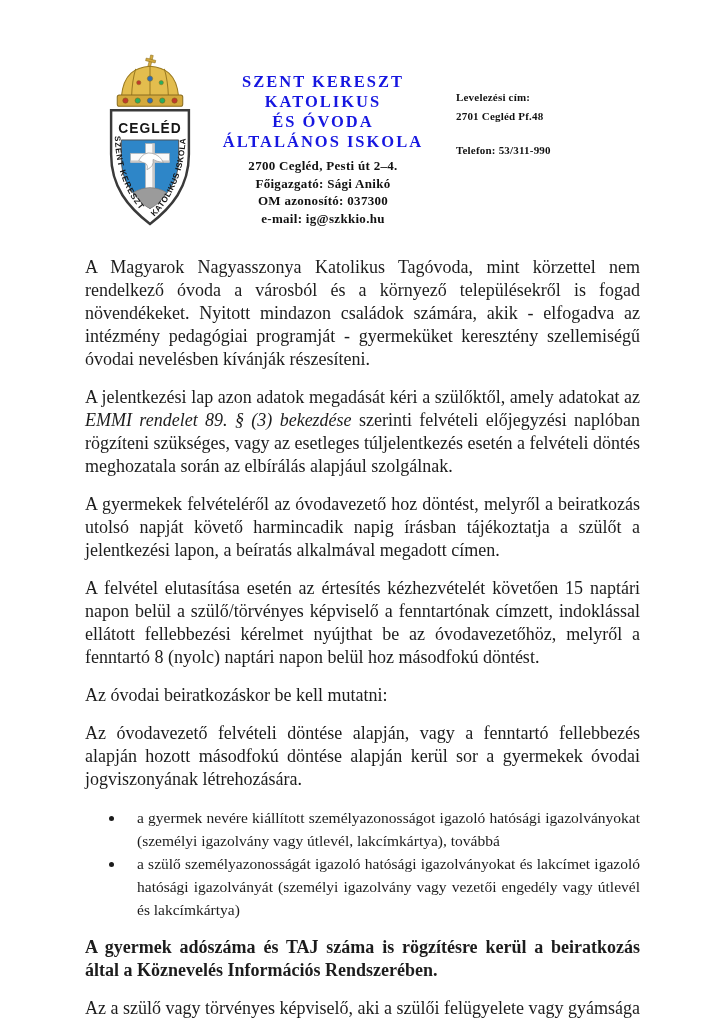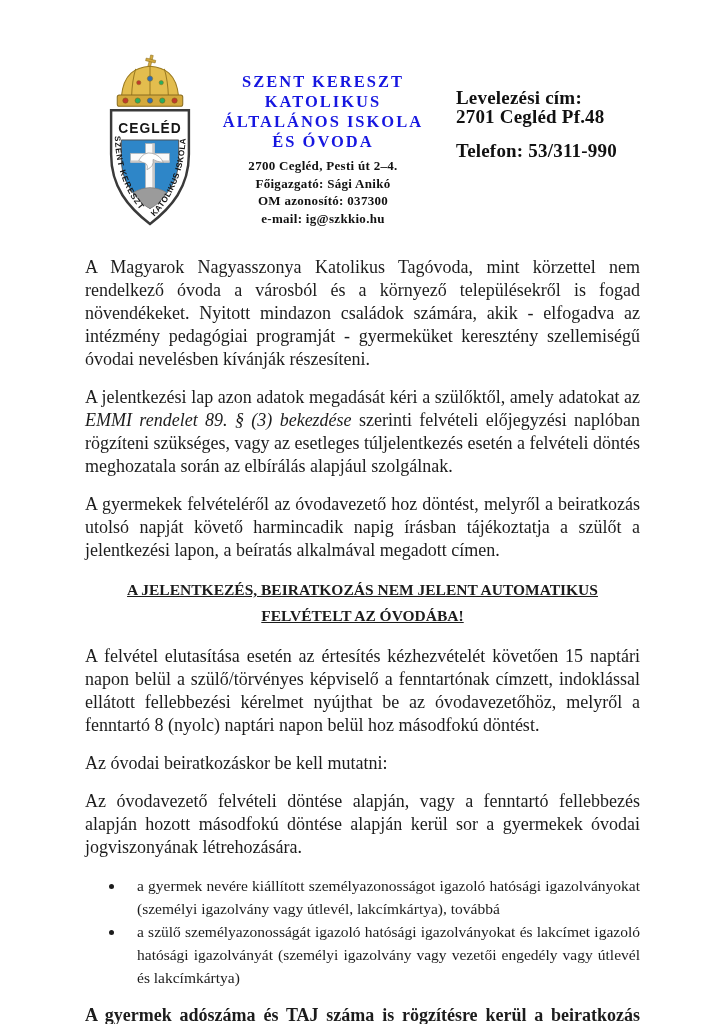--- a/index.html
+++ b/index.html
@@ -27,21 +27,21 @@
   .addr-block{
     margin-top:5px;
     font-weight:bold;
     font-size:13px;
     line-height:17.5px;
     color:#111;
     letter-spacing:0.3px;
   }
   .contact-block{
     position:absolute;left:456px;top:88px;
-    font-weight:bold;font-size:19px;line-height:19px;color:#111;
+    font-weight:bold;font-size:11px;line-height:19px;color:#111;
     letter-spacing:0.2px;
   }
   .contact-phone{margin-top:15px;text-align:right;}
   
   .doc-body{padding:0 84px 0 85px;}
   .doc-body p{
     margin:0 0 15px 0;
     font-size:18px;
     line-height:23px;
     text-align:justify;
@@ -119,22 +119,22 @@
       </text>
       <text font-family="Liberation Sans, sans-serif" font-size="8" font-weight="bold" fill="#161616" letter-spacing="0.4">
         <textPath href="#rightArc">KATOLIKUS ISKOLA</textPath>
       </text>
     </svg>
 
     <div class="title-block">
       <div class="school-name" style="color:#1616e0;">
         <div>SZENT KERESZT</div>
         <div>KATOLIKUS</div>
+        <div>ÉS ÓVODA</div>
         <div>ÁLTALÁNOS ISKOLA</div>
-        <div>ÉS ÓVODA</div>
       </div>
       <div class="addr-block">
         <div>2700 Cegléd, Pesti út 2–4.</div>
         <div>Főigazgató: Sági Anikó</div>
         <div>OM azonosító: 037300</div>
         <div>e-mail: ig@szkkio.hu</div>
       </div>
     </div>
 
     <div class="contact-block">
@@ -145,21 +145,20 @@
   </header>
 
   <main class="doc-body">
 
     <p>A Magyarok Nagyasszonya Katolikus Tagóvoda, mint körzettel nem rendelkező óvoda a városból és a környező településekről is fogad növendékeket. Nyitott mindazon családok számára, akik - elfogadva az intézmény pedagógiai programját - gyermeküket keresztény szellemiségű óvodai nevelésben kívánják részesíteni.</p>
 
     <p><span>A jelentkezési lap azon adatok megadását kéri a szülőktől, amely adatokat az </span><em>EMMI rendelet 89. § (3) bekezdése</em><span> szerinti felvételi előjegyzési naplóban rögzíteni szükséges, vagy az esetleges túljelentkezés esetén a felvételi döntés meghozatala során az elbírálás alapjául szolgálnak.</span></p>
 
     <p>A gyermekek felvételéről az óvodavezető hoz döntést, melyről a beiratkozás utolsó napját követő harmincadik napig írásban tájékoztatja a szülőt a jelentkezési lapon, a beíratás alkalmával megadott címen.</p>
 
-    <div class="doc-heading">A JELENTKEZÉS, BEIRATKOZÁS NEM JELENT AUTOMATIKUS FELVÉTELT AZ ÓVODÁBA!</div>
 
     <p>A felvétel elutasítása esetén az értesítés kézhezvételét követően 15 naptári napon belül a szülő/törvényes képviselő a fenntartónak címzett, indoklással ellátott fellebbezési kérelmet nyújthat be az óvodavezetőhöz, melyről a fenntartó 8 (nyolc) naptári napon belül hoz másodfokú döntést.</p>
 
     <p>Az óvodai beiratkozáskor be kell mutatni:</p>
 
     <p>Az óvodavezető felvételi döntése alapján, vagy a fenntartó fellebbezés alapján hozott másodfokú döntése alapján kerül sor a gyermekek óvodai jogviszonyának létrehozására.</p>
 
     <ul class="doc-bullets">
       <li>a gyermek nevére kiállított személyazonosságot igazoló hatósági igazolványokat (személyi igazolvány vagy útlevél, lakcímkártya), továbbá</li>
       <li>a szülő személyazonosságát igazoló hatósági igazolványokat és lakcímet igazoló hatósági igazolványát (személyi igazolvány vagy vezetői engedély vagy útlevél és lakcímkártya)</li>

